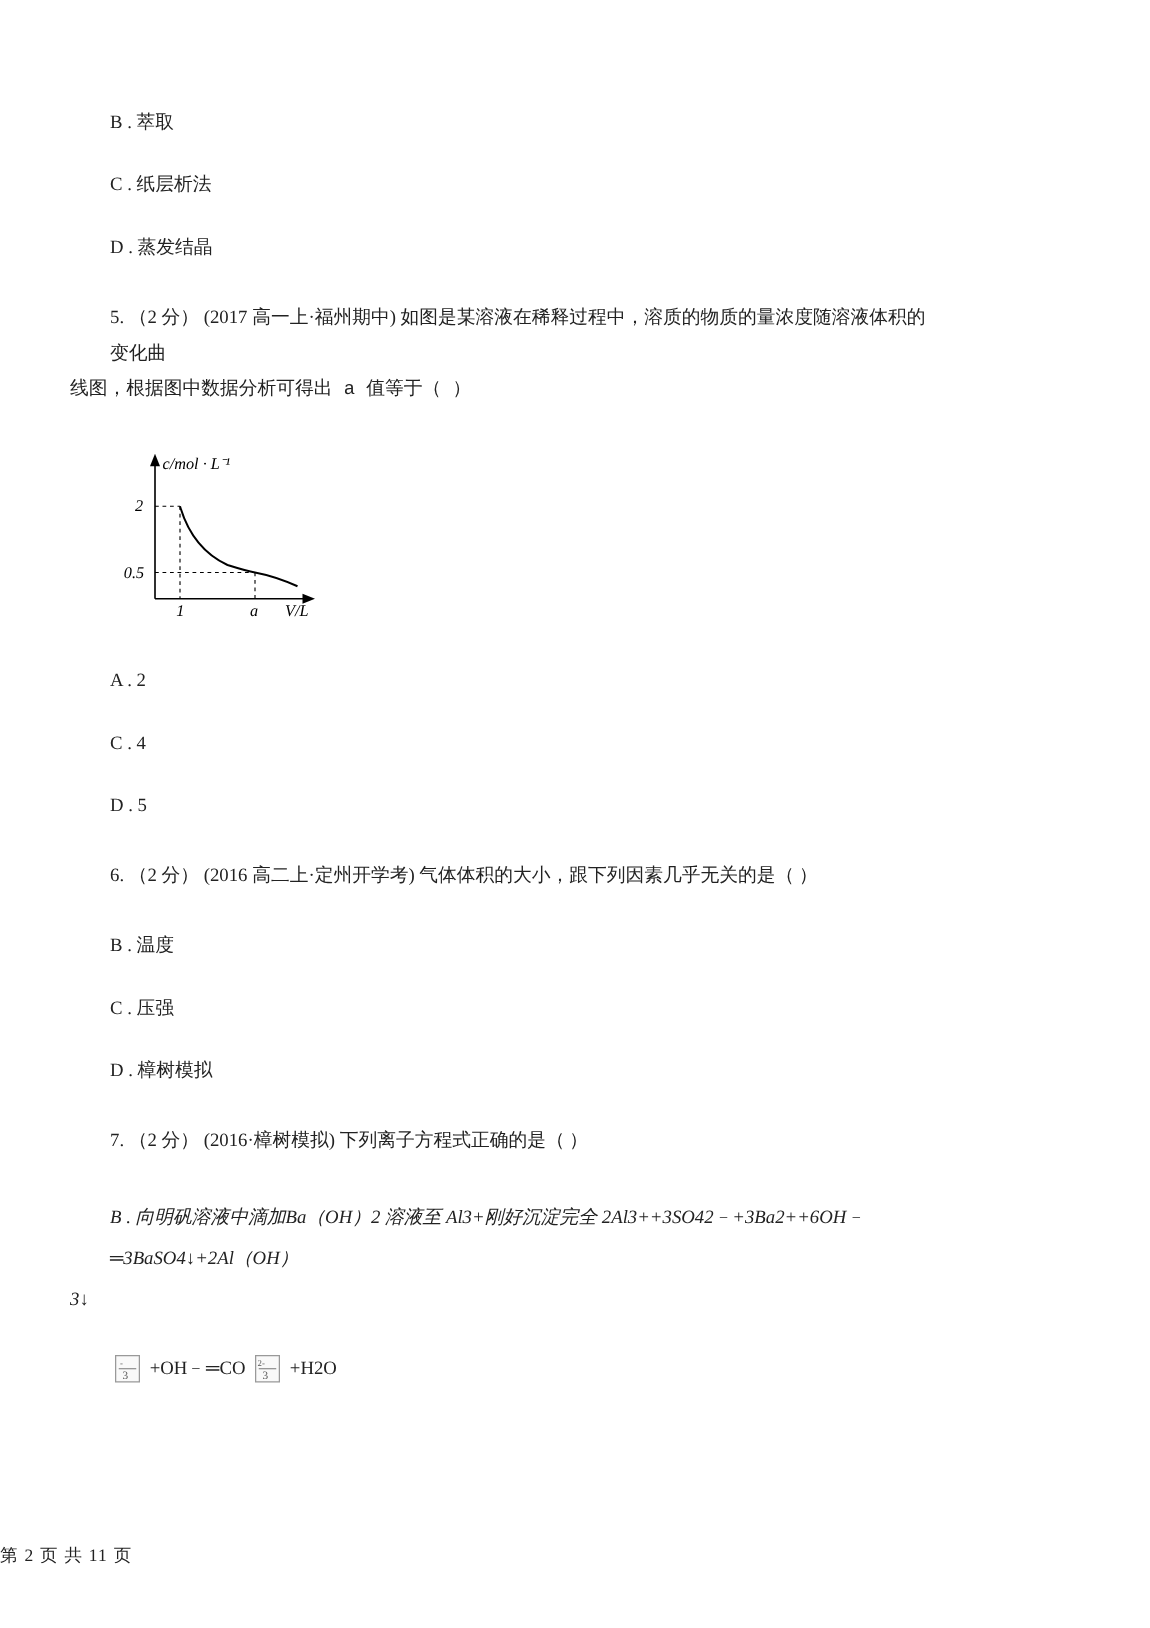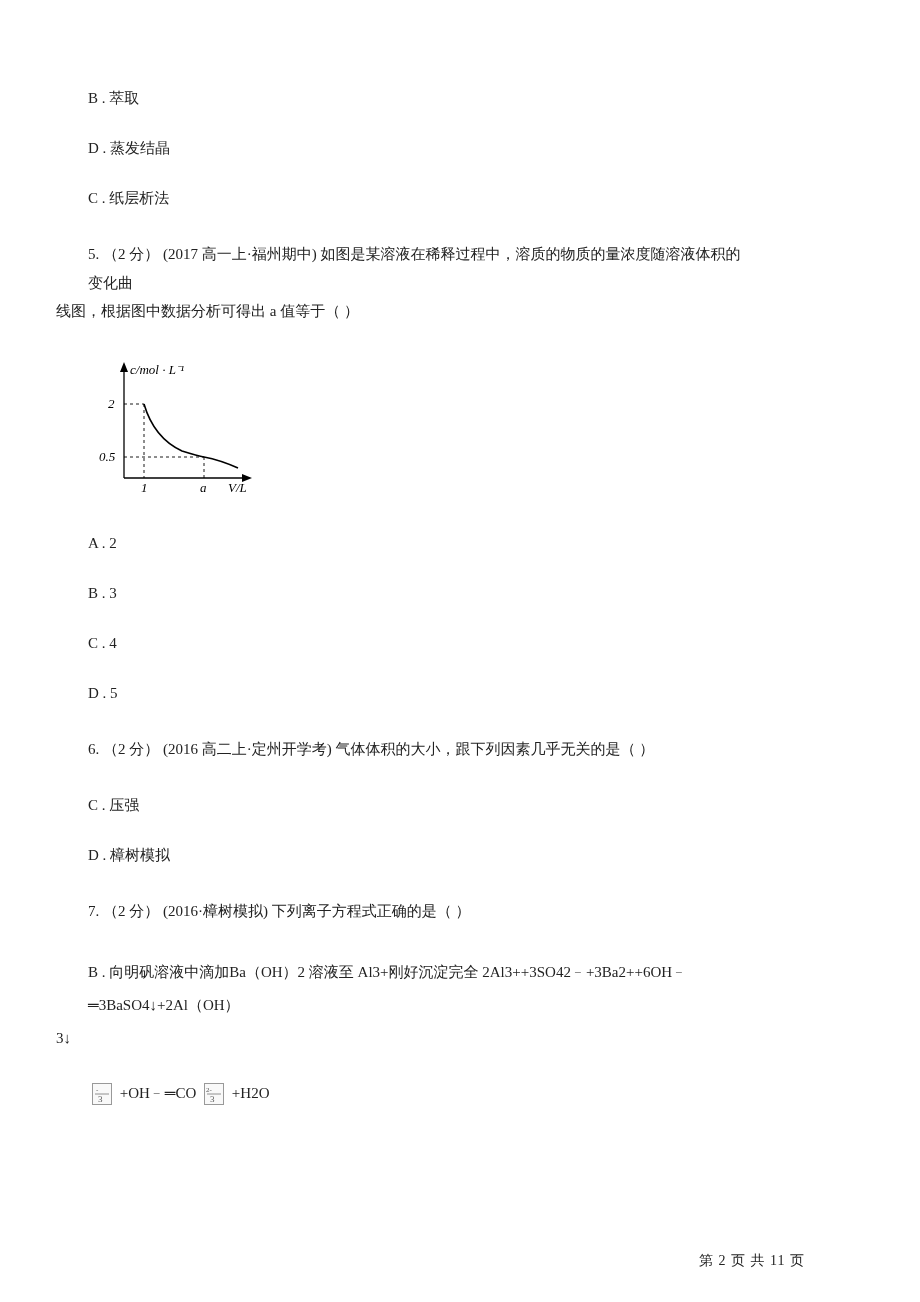--- a/index.html
+++ b/index.html
@@ -22,31 +22,32 @@
     margin: 26px 0 26px 32px;
     line-height: 1.6;
   }
   .question {
     margin: 30px 0 30px 32px;
     line-height: 1.9;
   }
   .question-cont {
     margin-left: 0;
     text-indent: 0;
+    font-family: Liberation Mono, monospace;
   }
   .chart-wrap {
     margin: 28px 0 20px 34px;
     width: 170px;
   }
   .footer {
     position: absolute;
-    bottom: 32px;
+    bottom: 48px;
     width: 100%;
     left: 0;
-    text-align: right;
+    text-align: left;
     font-size: 14px;
     letter-spacing: 1px;
   }
   .frac-img {
     display: inline-block;
     vertical-align: middle;
     position: relative;
     width: 18px;
     height: 20px;
     border: 1px solid #999;
@@ -59,22 +60,22 @@
     font-style: italic;
     font-size: 13px;
   }
 </style>
 </head>
 <body>
 
 <div class="page">
 
   <div class="option">B .  萃取</div>
+  <div class="option">C .  纸层析法</div>
   <div class="option">D .  蒸发结晶</div>
-  <div class="option">C .  纸层析法</div>
 
   <div class="question">
     <span>5.  （2 分） (2017 高一上·福州期中)  如图是某溶液在稀释过程中，溶质的物质的量浓度随溶液体积的变化曲</span><br>
     <span class="question-cont" style="margin-left:-32px;">线图，根据图中数据分析可得出 a 值等于（      ）</span>
   </div>
 
   <div class="chart-wrap">
     <svg width="168" height="145" viewBox="0 0 168 145">
 
       <line x1="34" y1="10" x2="34" y2="122" stroke="#000" stroke-width="1.3"></line>
@@ -99,35 +100,35 @@
       <line x1="114" y1="101" x2="114" y2="122" stroke="#000" stroke-width="0.9" stroke-dasharray="3 3"></line>
 
       <path d="M 54 48 
                Q 64 82, 92 95 
                Q 108 100, 114 101
                Q 130 104, 148 112" fill="none" stroke="#000" stroke-width="1.6"></path>
     </svg>
   </div>
 
   <div class="option">A .  2</div>
-  <div class="option">B .  3</div>
   <div class="option">C .  4</div>
   <div class="option">D .  5</div>
 
   <div class="question">
     <span>6.  （2 分）  (2016 高二上·定州开学考)  气体体积的大小，跟下列因素几乎无关的是（      ）</span>
   </div>
+  <div class="option">B .  温度</div>
   <div class="option">C .  压强</div>
   <div class="option">D .  樟树模拟</div>
 
   <div class="question">
     <span>7.  （2 分）  (2016·樟树模拟)  下列离子方程式正确的是（      ）</span>
   </div>
 
-  <div class="option" style="line-height:2.2;">
+  <div class="option" style="line-height:2.2;font-style:italic;">
     <span>B .   向明矾溶液中滴加Ba（OH）2 溶液至 Al3+刚好沉淀完全  2Al3++3SO42﹣+3Ba2++6OH﹣═3BaSO4↓+2Al（OH）</span><br>
     <span style="margin-left:-32px;">3↓</span>
   </div>
 
   <div class="option">
     <span class="frac-img">
       <svg width="18" height="20">
         <text x="3" y="8" font-size="7" fill="#555">-</text>
         <line x1="2" y1="10" x2="16" y2="10" stroke="#777" stroke-width="0.8"></line>
         <text x="5" y="18" font-size="9" fill="#555">3</text>

